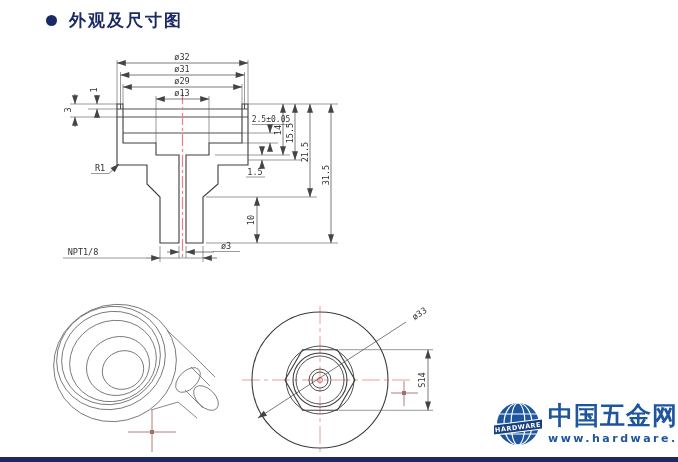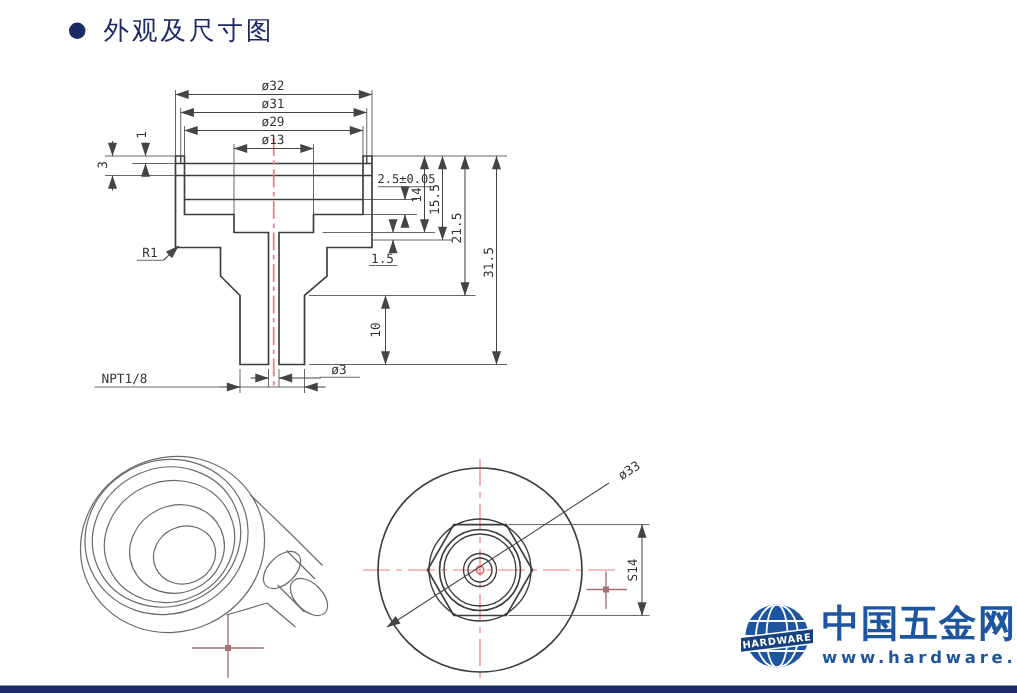--- a/index.html
+++ b/index.html
@@ -2,21 +2,21 @@
 <html><head>
 <meta charset="utf-8">
 <style>
   html,body{margin:0;padding:0;}
   body{
     width:678px;height:462px;position:relative;background:#ffffff;
     font-family:"DejaVu Sans",sans-serif;overflow:hidden;
   }
   .title-row{position:absolute;left:46px;top:9px;display:flex;align-items:center;gap:12px;}
   .title-bullet{width:11px;height:11px;border-radius:50%;background:#1b2a66;display:inline-block;}
-  .title-text{font-size:17px;font-weight:normal;color:#1b2a66;letter-spacing:2px;}
+  .title-text{font-size:17px;font-weight:bold;color:#1b2a66;letter-spacing:2px;}
   svg{position:absolute;left:0;top:0;}
   .ol{stroke:#3c3c3c;stroke-width:1.1;fill:none;}
   .ol2{stroke:#3c3c3c;stroke-width:0.9;fill:none;}
   .t{stroke:#555;stroke-width:0.6;fill:none;}
   .d{stroke:#444;stroke-width:0.7;fill:none;}
   .dim{font-family:"DejaVu Sans Mono",monospace;font-size:8.5px;fill:#333;}
   .dim-s{font-family:"DejaVu Sans Mono",monospace;font-size:8px;fill:#333;}
   .cl{stroke:#f08080;stroke-width:1.2;fill:none;}
   .cl2{stroke:#f08080;stroke-width:0.8;fill:none;}
   .wire{stroke:#6a6a6a;stroke-width:0.8;fill:none;}

